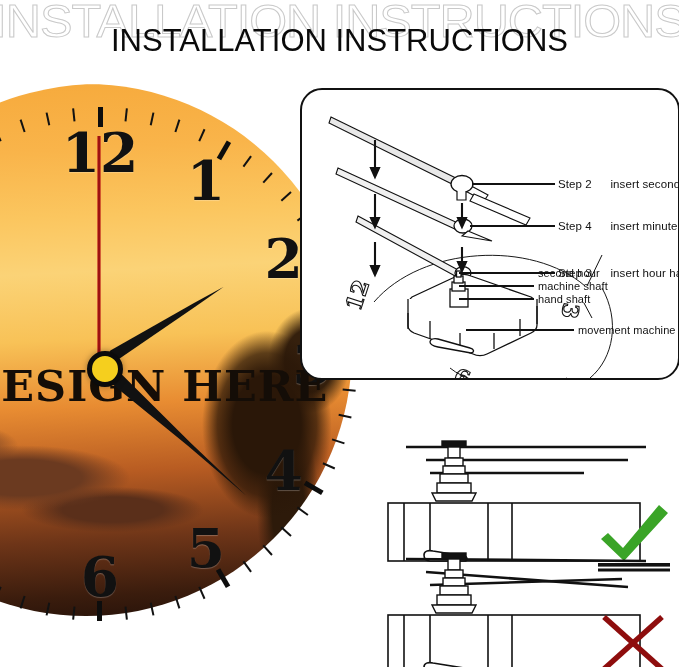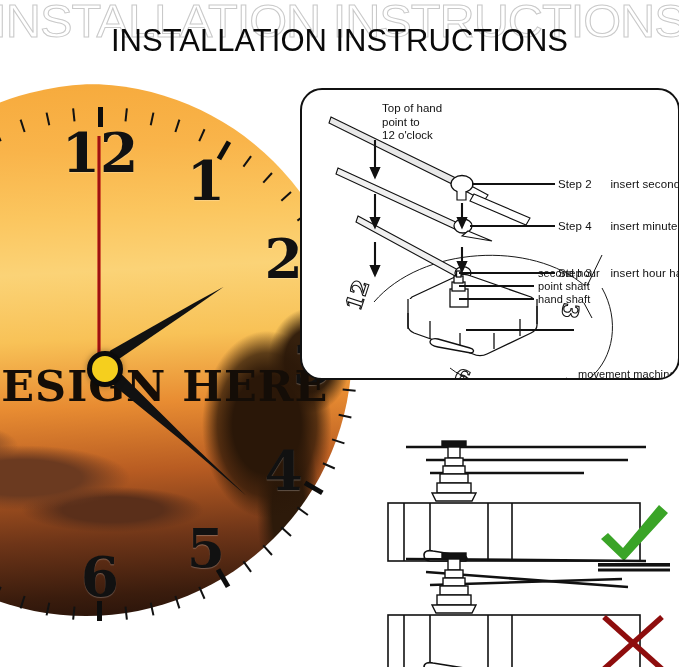--- a/index.html
+++ b/index.html
@@ -389,44 +389,41 @@
         </g>
 
         <g fill="none" stroke="#111" stroke-width="1.2">
           <text x="58" y="222" font-family="DejaVu Serif, serif" font-size="22" font-weight="700" fill="none" stroke="#111" stroke-width="1.1" transform="rotate(-72 58 222)">12</text>
           <text x="262" y="212" font-family="DejaVu Serif, serif" font-size="22" font-weight="700" fill="none" stroke="#111" stroke-width="1.1" transform="rotate(100 262 212)">3</text>
           <text x="150" y="292" font-family="DejaVu Serif, serif" font-size="22" font-weight="700" fill="none" stroke="#111" stroke-width="1.1" transform="rotate(22 150 292)">6</text>
         </g>
       </svg>
 
       
-      <div class="note" style="left:80px;top:12px;">Top of hand
-point to
-12 o'clock</div>
 
       <div class="lbl" style="left:256px;top:88px;">
         <span>Step 2</span>
         <span style="display:inline-block;width:12px;"></span>
         <span>insert second hand</span>
       </div>
       <div class="lbl" style="left:256px;top:130px;">
         <span>Step 4</span>
         <span style="display:inline-block;width:12px;"></span>
         <span>insert minute hand</span>
       </div>
       <div class="lbl" style="left:256px;top:177px;">
         <span>Step 3</span>
         <span style="display:inline-block;width:12px;"></span>
         <span>insert hour hand</span>
       </div>
 
       <div class="lbl small" style="left:236px;top:177px;">second hour</div>
-      <div class="lbl small" style="left:236px;top:190px;">point shaft</div>
+      <div class="lbl small" style="left:236px;top:190px;">machine shaft</div>
       <div class="lbl small" style="left:236px;top:203px;">hand shaft</div>
-      <div class="lbl small" style="left:276px;top:234px;margin-top:44px;">movement machine</div>
+      <div class="lbl small" style="left:276px;top:234px;">movement machine</div>
     </div>
   </div>
 
 
   <svg class="par-svg" width="299" height="242" viewBox="0 0 299 242">
 
     <g>
 
       <g stroke="#111" stroke-width="2.6" stroke-linecap="butt">
         <line x1="26" y1="22" x2="266" y2="22"></line>

